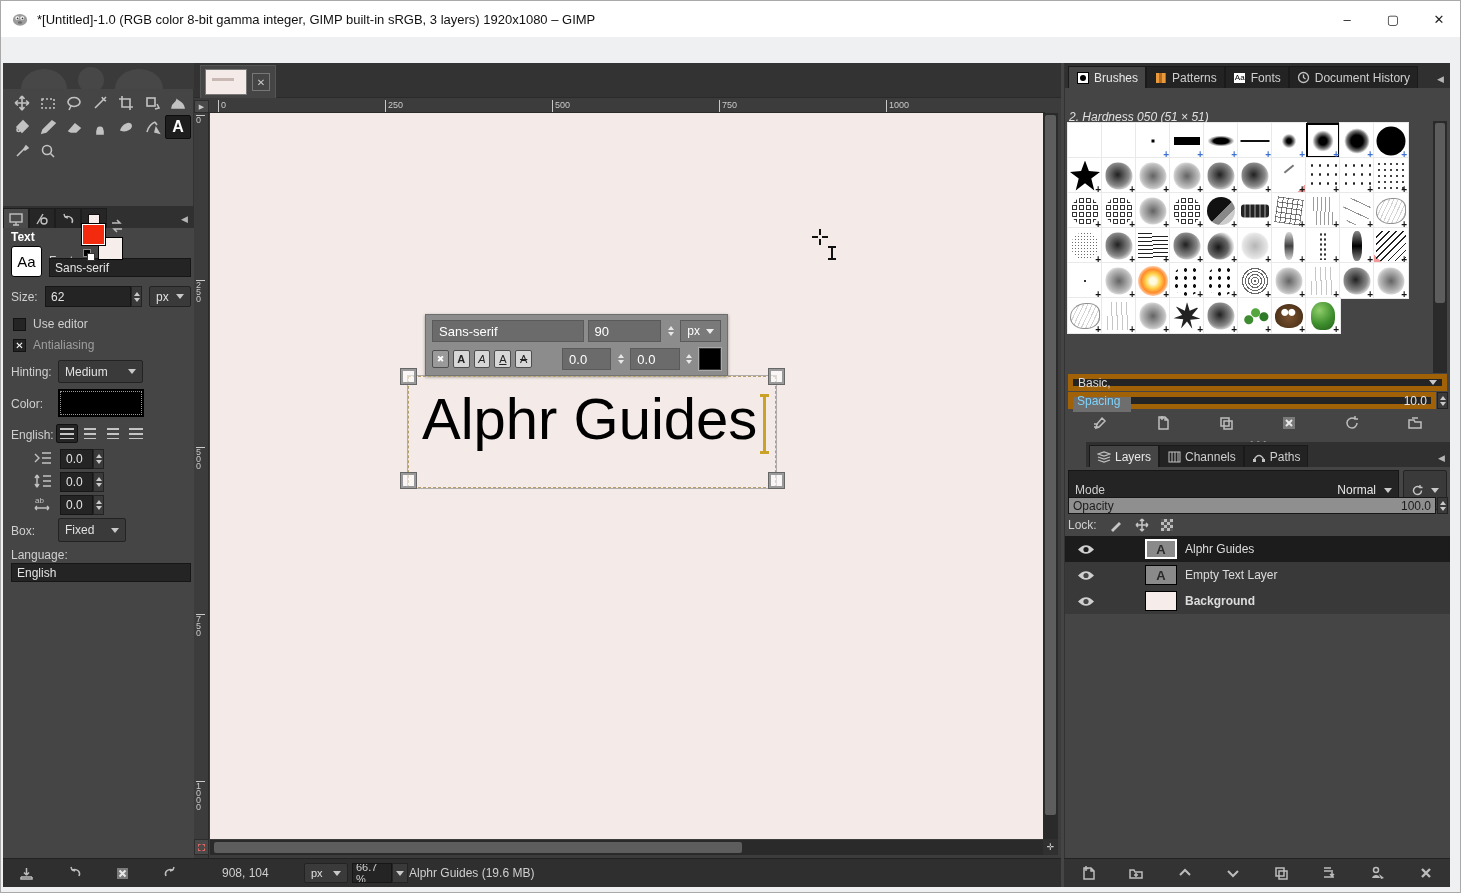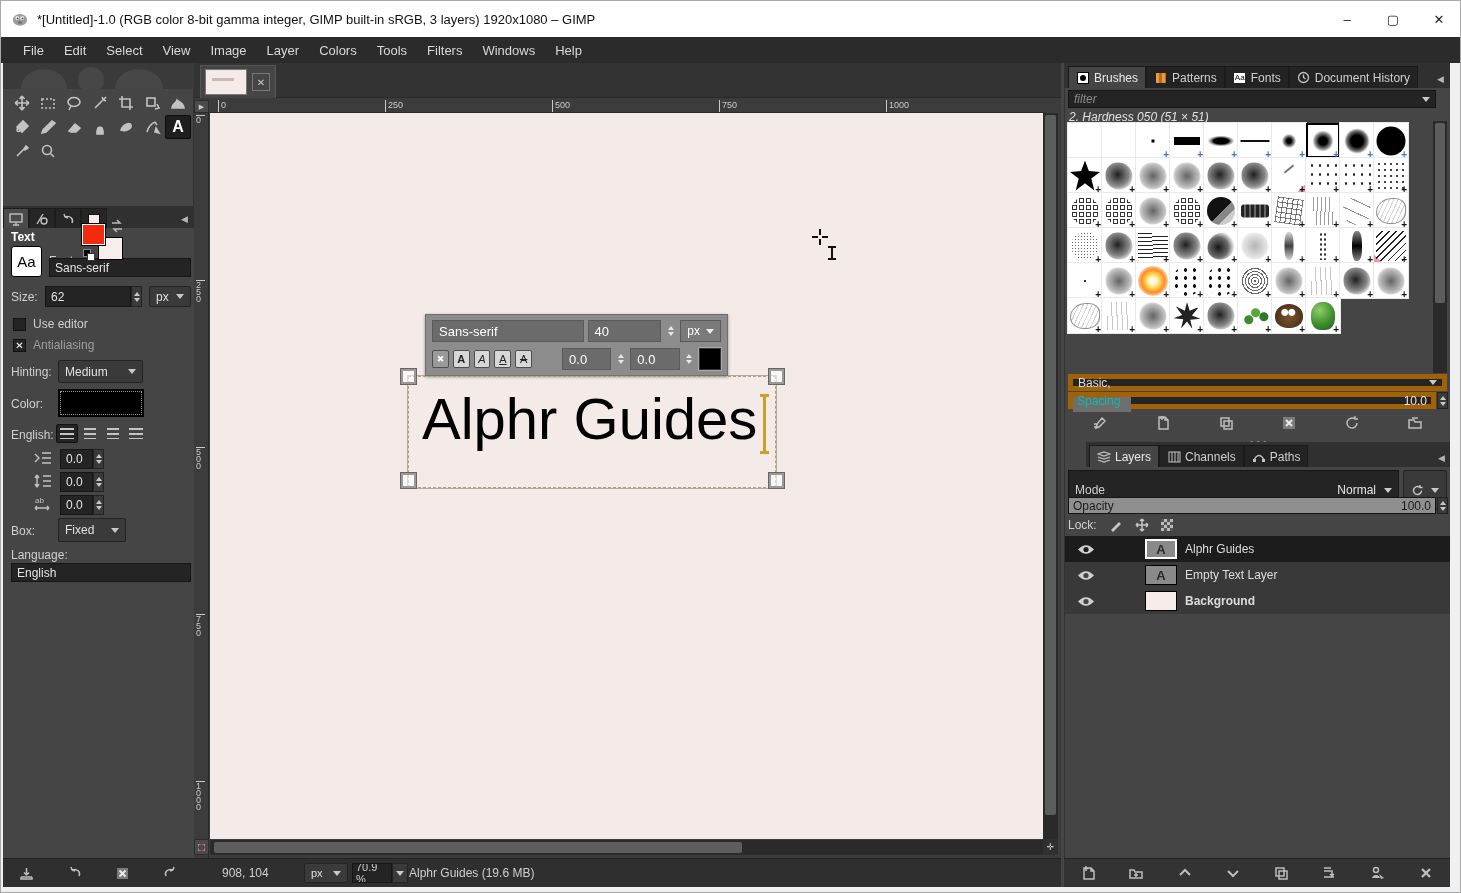--- a/index.html
+++ b/index.html
@@ -172,21 +172,21 @@
   .b-leaves::before { width:28px; height:20px; background:radial-gradient(circle at 25% 60%, #3d8c2f 0 4px, transparent 5px),radial-gradient(circle at 55% 35%, #55a63d 0 4px, transparent 5px),radial-gradient(circle at 80% 65%, #2f7a26 0 4px, transparent 5px); transform:translate(-50%,-50%) rotate(-15deg); }
   .b-wilber::before { width:28px; height:24px; border-radius:50% 50% 45% 45%; background:radial-gradient(circle at 35% 35%, #fff 0 3px, transparent 4px),radial-gradient(circle at 60% 35%, #fff 0 3px, transparent 4px),radial-gradient(circle at 50% 55%, #7a5230, #4a3018 80%); }
   .b-pepper::before { width:24px; height:28px; border-radius:45% 45% 40% 40%; background:radial-gradient(circle at 35% 30%, #8fce6a, #3f8f2e 55%, #2c6e20 85%); }
 
   #brushscroll { left:368px; top:58px; width:14px; height:252px; background:#2a2a2a; }
   #brushscroll .thumb { position:absolute; left:2px; top:2px; width:10px; height:180px; background:#5d5d5d; border-radius:2px; }
   .slider { position:absolute; background:#242424; border:5px solid #a16207; color:#dcdcdc; font-size:12px; display:flex; align-items:center; }
   #tagrow { left:3px; top:311px; width:379px; height:17px; }
   #spacingrow { left:3px; top:329px; width:368px; height:17px; }
   #spacingrow .fill { position:absolute; left:0; top:0; width:58px; height:15px; background:#6e6e6e; }
-  #spacingrow .lbl { position:relative; padding-left:4px; z-index:1; color:#14b8a6; }
+  #spacingrow .lbl { position:relative; padding-left:4px; z-index:1; color:#7dd3fc; }
   #spacingrow .val { position:absolute; right:4px; color:#e6e6e6; }
   #spacingspin { left:372px; top:329px; height:17px; }
   .btnrow { display:flex; justify-content:space-around; align-items:center; }
   #brushbtns { left:3px; top:349px; width:379px; height:22px; }
   .pbtn svg { stroke:#bdbdbd; fill:none; stroke-width:1.5; }
   #dockdots { left:185px; top:374px; color:#9a9a9a; font-size:10px; letter-spacing:3px; }
 
   
   #layersdock { left:0px; top:379px; width:386px;padding-left:21px; }
   #moderow { position:absolute; left:3px; top:28px; width:379px; height:40px; display:flex; gap:4px; }
@@ -238,33 +238,20 @@
         <ellipse cx="10" cy="13" rx="2.4" ry="1.4" fill="#6d6d6d"></ellipse>
       </svg>
     <span class="ttl">*[Untitled]-1.0 (RGB color 8-bit gamma integer, GIMP built-in sRGB, 3 layers) 1920x1080 – GIMP</span>
     <div id="wincontrols">
       <div class="wcbtn">–</div>
       <div class="wcbtn">▢</div>
       <div class="wcbtn close">✕</div>
     </div>
   </div>
 
-  <div class="abs" id="menubar">
-    <span class="menu-item">File</span>
-    <span class="menu-item">Edit</span>
-    <span class="menu-item">Select</span>
-    <span class="menu-item">View</span>
-    <span class="menu-item">Image</span>
-    <span class="menu-item">Layer</span>
-    <span class="menu-item">Colors</span>
-    <span class="menu-item">Tools</span>
-    <span class="menu-item">Filters</span>
-    <span class="menu-item">Windows</span>
-    <span class="menu-item">Help</span>
-  </div>
 
   <div class="abs" id="mainbg"></div>
   <div class="abs" id="leftframe"></div>
 
   <div class="abs" id="toolbox">
     <div class="abs" id="wilber">
       <div class="blob" style="left:18px;top:6px;width:46px;height:40px;"></div>
       <div class="blob" style="left:75px;top:4px;width:26px;height:26px;"></div>
       <div class="blob" style="left:112px;top:6px;width:48px;height:40px;"></div>
     </div>
@@ -488,21 +475,21 @@
       <span class="vrlabel" style="top:334px;">500</span>
       <span class="vrlabel" style="top:501px;">750</span>
       <span class="vrlabel" style="top:668px;">1000</span>
     </div>
 
     <div class="abs" id="viewport">
 
       <div class="abs" id="txtbar">
         <div class="row">
           <div class="field" style="width:158px;">Sans-serif</div>
-          <div class="field" style="width:76px;">40</div>
+          <div class="field" style="width:76px;">90</div>
           <div class="spin2">
               <i class="up"></i>
               <i class="dn"></i>
             </div>
           <div class="dd2">
               <span>px</span>
               <i class="chev2"></i>
             </div>
         </div>
         <div class="row" style="margin-top:6px;">
@@ -581,24 +568,20 @@
             <svg width="13" height="13" viewBox="0 0 13 13">
               <circle cx="6.5" cy="6.5" r="5" stroke="#c2c2c2" fill="none" stroke-width="1.3"></circle>
               <path d="M6.5 3.5v3l2 1.5" stroke="#c2c2c2" fill="none" stroke-width="1.3"></path>
             </svg>
           </span>
         <span>Document History</span>
       </div>
       <span class="dock-collapse">◀</span>
     </div>
 
-    <div class="abs" id="filterrow">
-      <span>filter</span>
-      <i class="chev"></i>
-    </div>
     <div class="abs" id="brushname">2. Hardness 050 (51 × 51)</div>
     <div class="abs" id="brushgrid">
         <div class="bcell b-blank"></div>
         <div class="bcell b-blank"></div>
         <div class="bcell b-dot"></div>
         <div class="bcell b-bar"></div>
         <div class="bcell b-oval"></div>
         <div class="bcell b-hline"></div>
         <div class="bcell b-soft1"></div>
         <div class="bcell b-soft2sel"></div>
@@ -833,21 +816,21 @@
         </svg>
       </div>
   </div>
 
   <div class="abs" id="statusbar">
     <span class="pos">908, 104</span>
     <div class="dd unitdd">
         <span style="font-size:11px;">px</span>
         <i class="chev"></i>
       </div>
-    <div class="zoombox">70.9 %</div>
+    <div class="zoombox">66.7 %</div>
     <div class="zchev">
         <i class="chev"></i>
       </div>
     <span class="msg">Alphr Guides (19.6 MB)</span>
   </div>
 
   <div class="abs btnrow" id="dockfooter">
     <div class="fbtn">
         <svg width="16" height="16" viewBox="0 0 16 16">
           <path d="M4 3h7l3 3v8H4zM11 3v3h3M6 1v5M3.5 3.5h5"></path>

